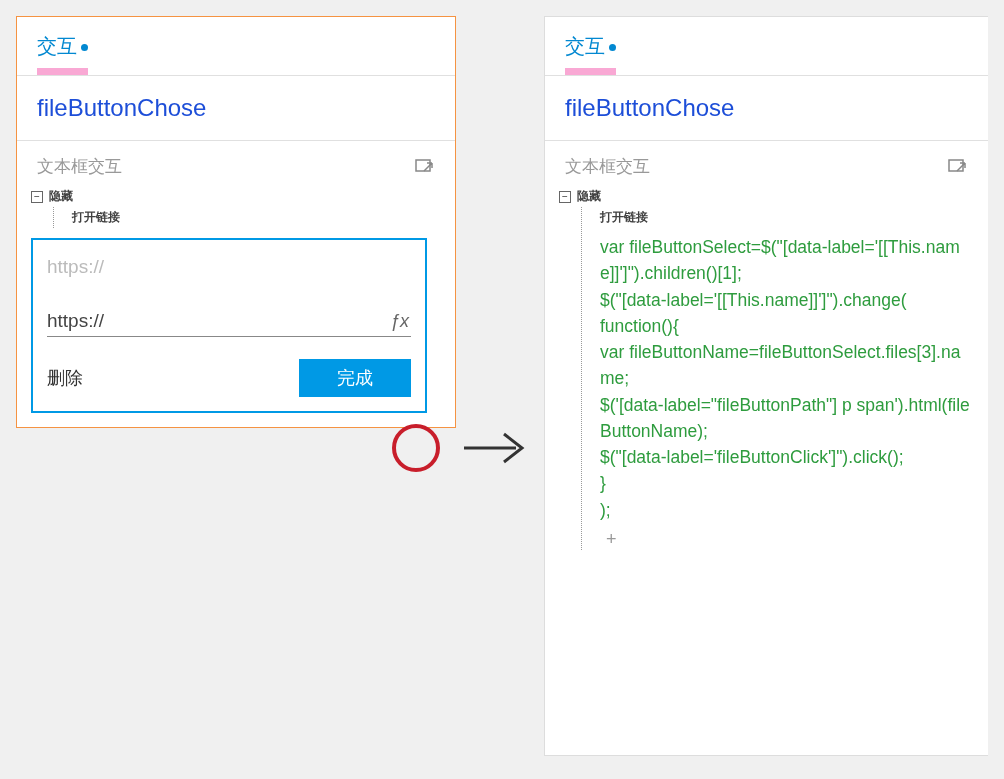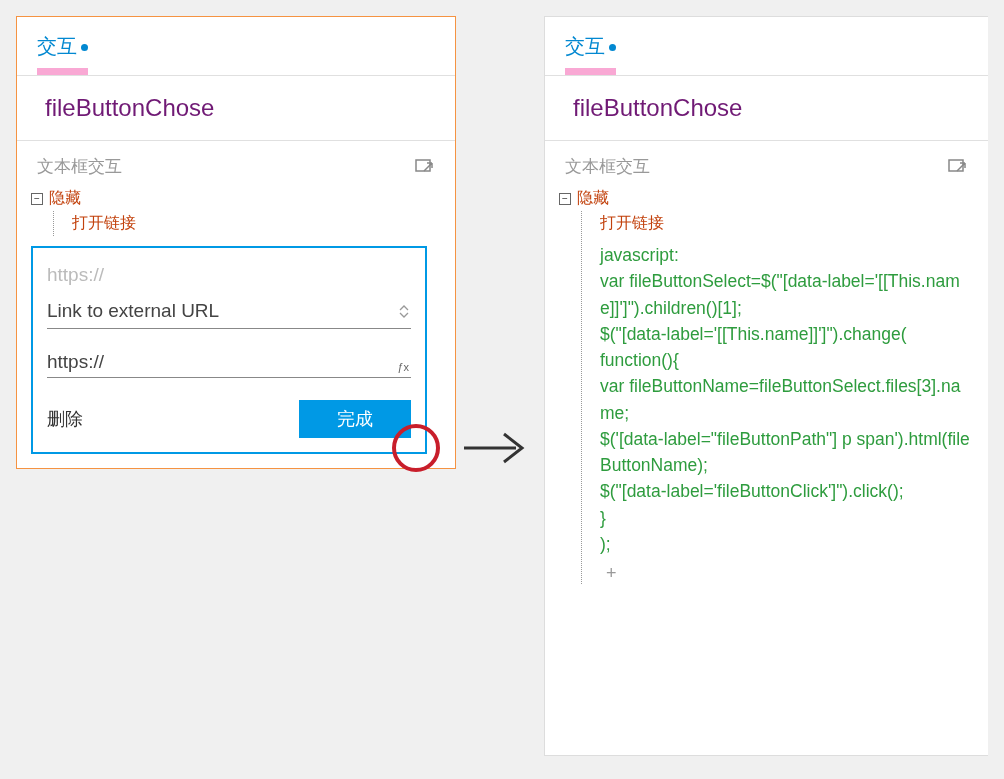--- a/index.html
+++ b/index.html
@@ -47,23 +47,23 @@
       content: '';
       display: inline-block;
       width: 7px;
       height: 7px;
       border-radius: 50%;
       background: #0288d1;
       margin-left: 4px;
       vertical-align: middle;
     }
     .section-title {
-      padding: 18px 28px;
+      padding: 18px 20px;
       font-size: 24px;
-      color: #701a75;
+      color: #1d4ed8;
       border-bottom: 1px solid #e0e0e0;
     }
     .sub-section {
       padding: 14px 20px 8px 20px;
       display: flex;
       justify-content: space-between;
       align-items: center;
     }
     .sub-section-label {
       color: #999;
@@ -89,23 +89,23 @@
       align-items: center;
       justify-content: center;
       margin-right: 6px;
       font-size: 10px;
       line-height: 1;
       color: #333;
       flex-shrink: 0;
       background: #fff;
     }
     .tree-label {
-      font-weight: normal;
-      font-size: 16px;
-      color: #c2410c;
+      font-weight: bold;
+      font-size: 12px;
+      color: #404040;
     }
     .tree-child {
       margin-left: 22px;
       border-left: 1px dotted #999;
       padding-left: 18px;
     }
     .editor-box {
       margin: 0 28px 14px 14px;
       border: 2px solid #0099e5;
       padding: 12px 14px 14px 14px;
@@ -144,21 +144,22 @@
       display: flex;
       justify-content: space-between;
       align-items: flex-end;
       border-bottom: 1px solid #888;
       padding: 4px 0 4px 0;
       margin-top: 18px;
       font-size: 19px;
       color: #444;
     }
     .fx-icon {
-      font-size: 11px;
+      font-style: italic;
+      font-size: 18px;
       color: #666;
       padding-right: 2px;
     }
     .more-options {
       color: #888;
       font-size: 15px;
       letter-spacing: 0.5px;
       margin-top: 20px;
     }
     .button-row {
@@ -236,31 +237,20 @@
       <span class="tree-label">隐藏</span>
     </div>
     <div class="tree-child">
       <div class="tree-node">
         <span class="tree-label">打开链接</span>
       </div>
     </div>
   </div>
   <div class="editor-box">
     <div class="url-placeholder">https://</div>
-    <div class="select-field">
-      <span>Link to external URL</span>
-      <span class="select-arrows">
-        <svg width="10" height="6">
-            <path d="M1 5 L5 1 L9 5" fill="none" stroke="#999" stroke-width="1.3"></path>
-          </svg>
-        <svg width="10" height="6">
-            <path d="M1 1 L5 5 L9 1" fill="none" stroke="#999" stroke-width="1.3"></path>
-          </svg>
-      </span>
-    </div>
     <div class="input-field">
       <span>https://</span>
       <span class="fx-icon">ƒx</span>
     </div>
     <div class="button-row">
       <span class="delete-link">删除</span>
       <button class="done-btn">完成</button>
     </div>
   </div>
 </div>
@@ -291,21 +281,20 @@
   <div class="tree">
     <div class="tree-node">
       <span class="minus-box">−</span>
       <span class="tree-label">隐藏</span>
     </div>
     <div class="tree-child">
       <div class="tree-node" style="margin-bottom:6px;">
         <span class="tree-label">打开链接</span>
       </div>
       <div class="code-block">
-        <div class="code-line">javascript:</div>
         <div class="code-line">var fileButtonSelect=$("[data-label='[[This.name]]']").children()[1];</div>
         <div class="code-line">$("[data-label='[[This.name]]']").change(</div>
         <div class="code-line">function(){</div>
         <div class="code-line">var fileButtonName=fileButtonSelect.files[3].name;</div>
         <div class="code-line"></div>
         <div class="code-line">$('[data-label="fileButtonPath"] p span').html(fileButtonName);</div>
         <div class="code-line">$("[data-label='fileButtonClick']").click();</div>
         <div class="code-line"> }</div>
         <div class="code-line">);</div>
       </div>

